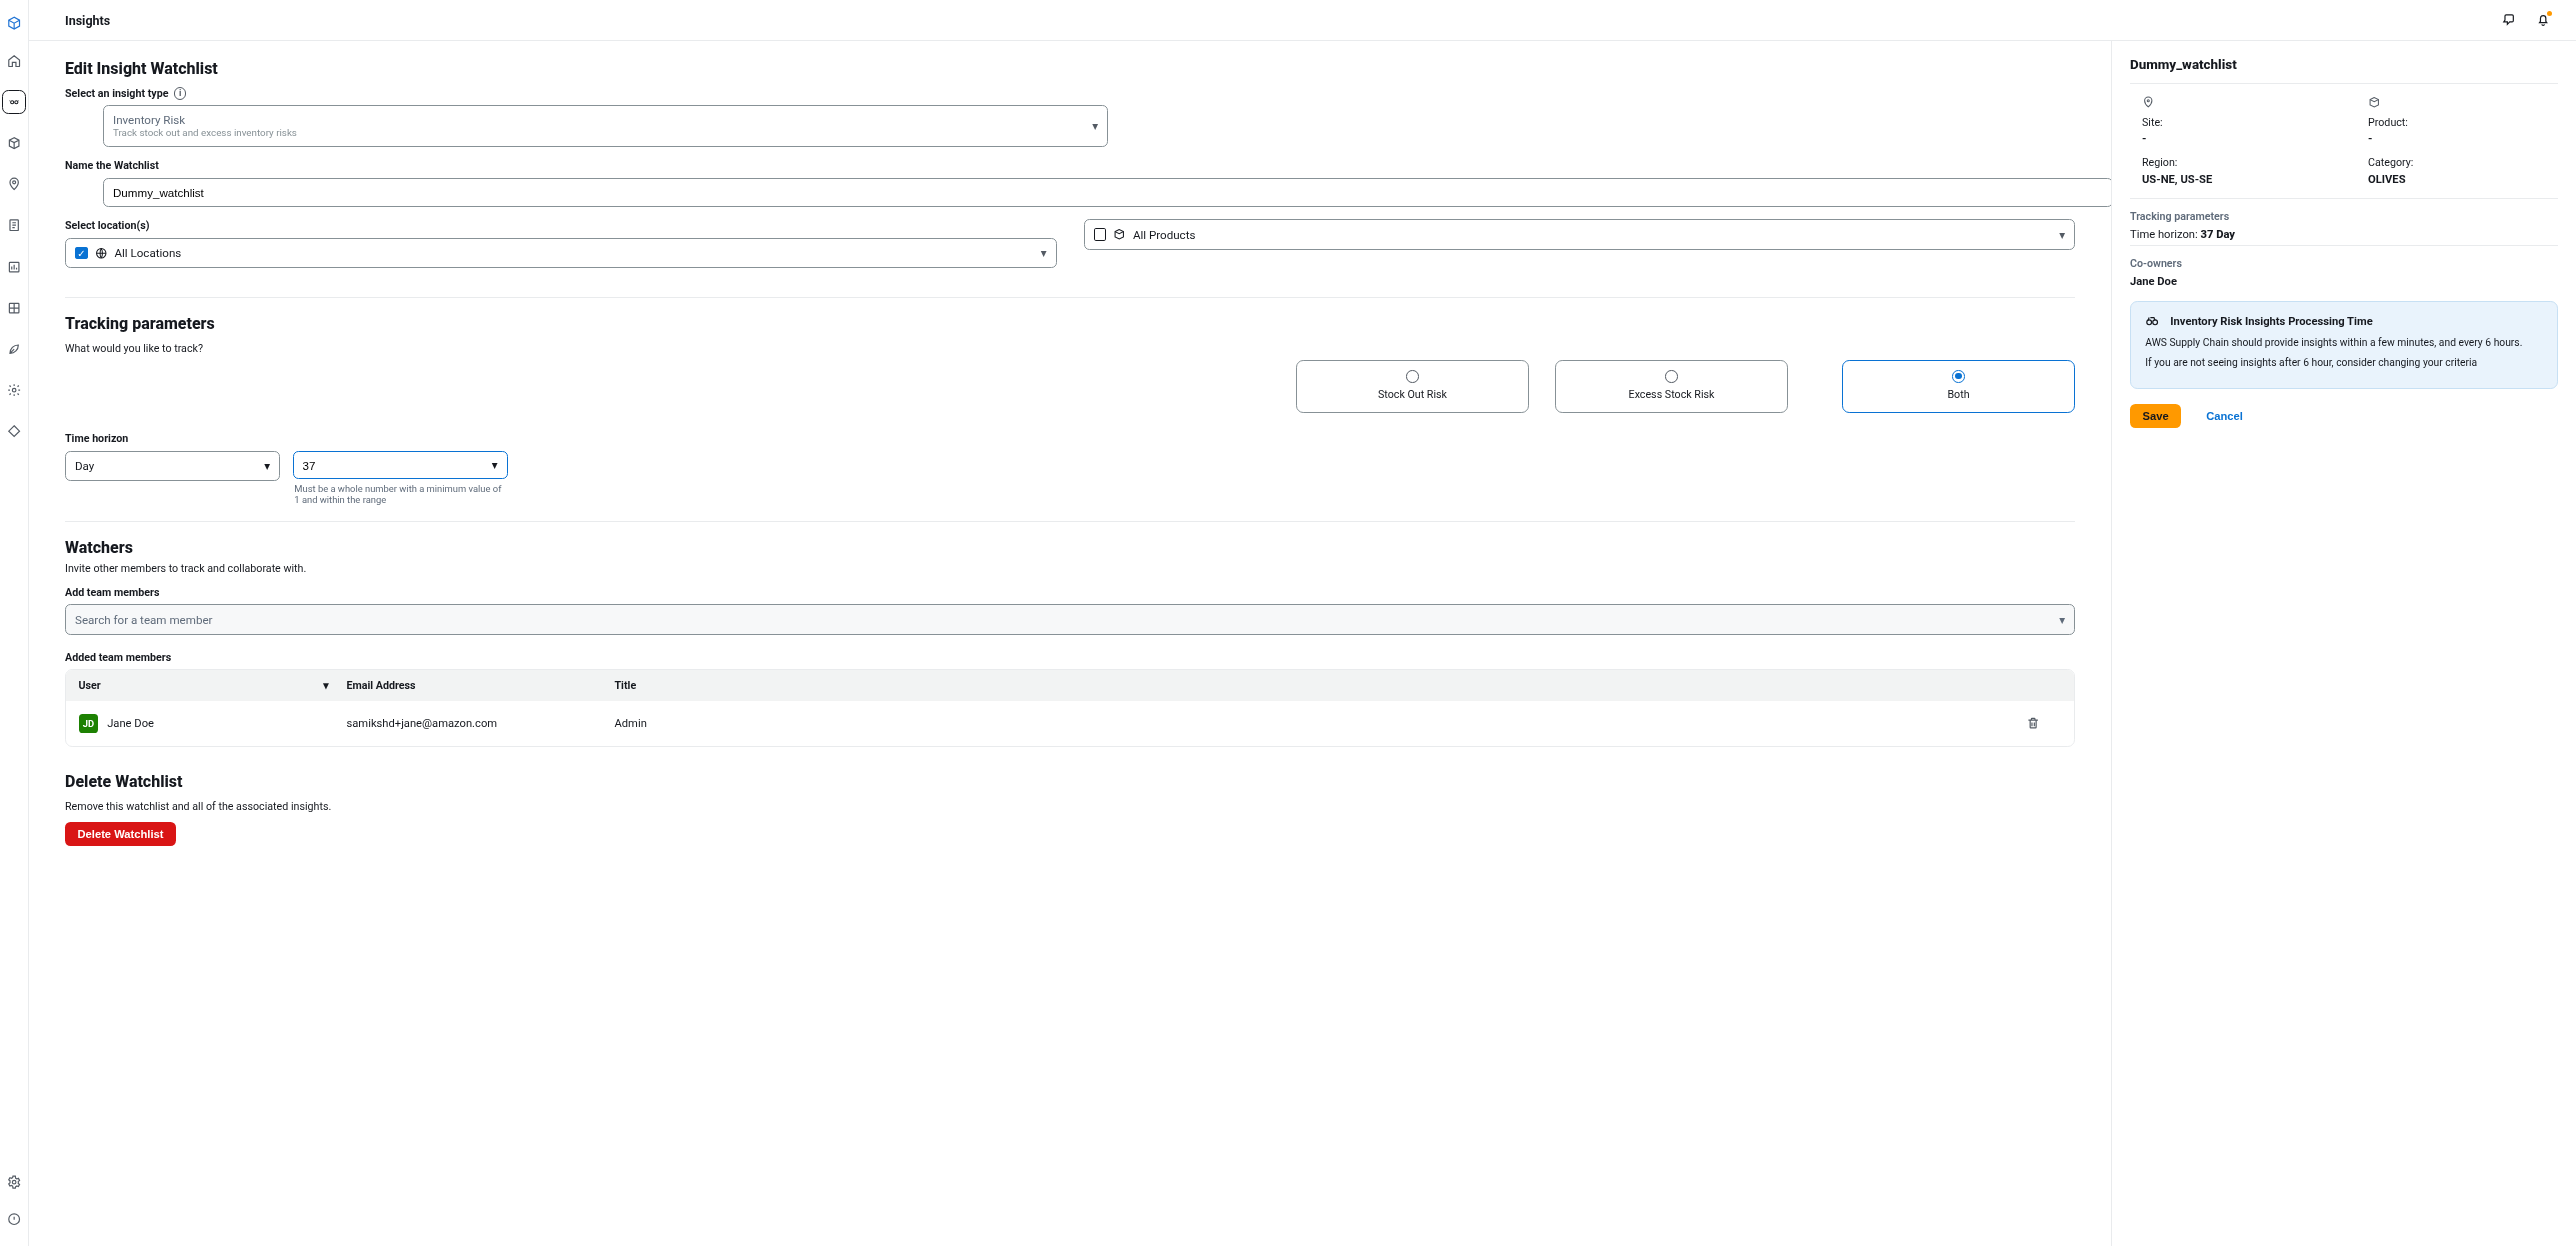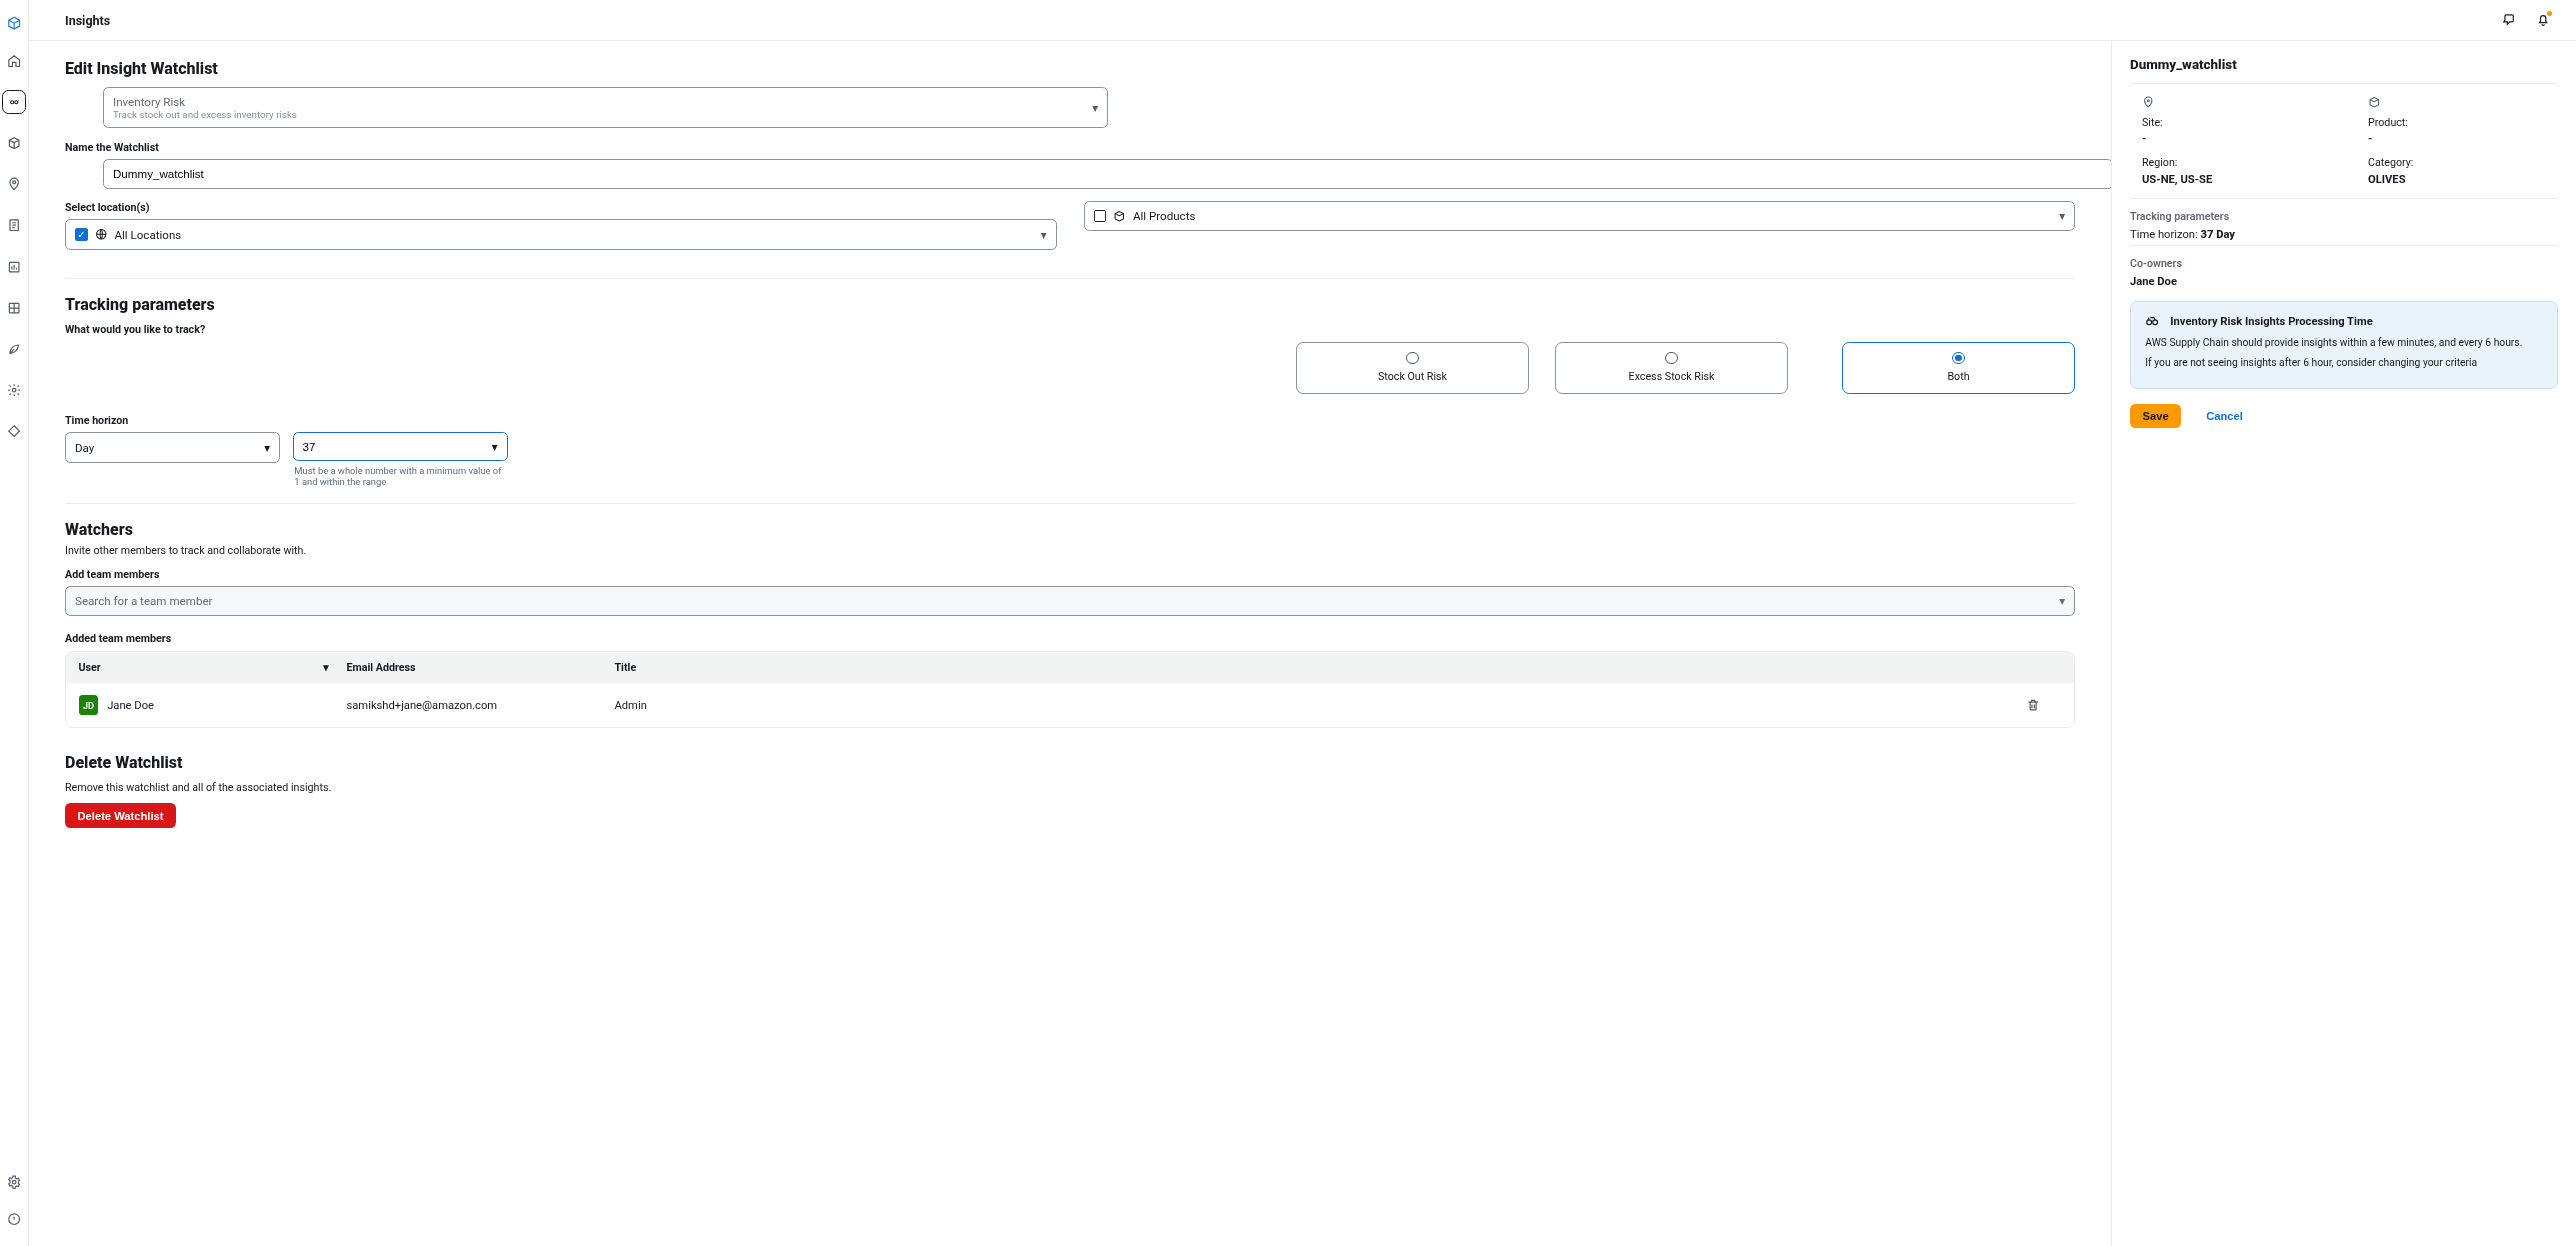--- a/index.html
+++ b/index.html
@@ -209,20 +209,24 @@
           <span class="dot"></span>
         </span>
     </div>
 
     <div class="content-row">
 
       <div class="form-area">
         <h2 class="section">Edit Insight Watchlist</h2>
 
         <div class="field">
+          <div class="lbl">
+            <span>Select an insight type</span>
+            <span class="info">i</span>
+          </div>
           <div class="select-box insight">
             <div class="tcol">
               <span class="t1">Inventory Risk</span>
               <span class="t2">Track stock out and excess inventory risks</span>
             </div>
             <span class="chev">▾</span>
           </div>
         </div>
 
         <div class="field">
@@ -259,21 +263,21 @@
               <span>All Products</span>
               <span class="chev">▾</span>
             </div>
           </div>
         </div>
 
         <hr class="sep">
 
         <div class="sub">
           <h2 class="section" style="margin-top:0">Tracking parameters</h2>
-          <div class="lbl" style="font-weight:700">What would you like to track?</div>
+          <div class="lbl" style="font-weight:400">What would you like to track?</div>
           <div class="radio-row" style="margin-top:5.4px">
             <div class="radio-card">
               <span class="radio-dot"></span>
               <span class="rl">Stock Out Risk</span>
             </div>
             <div class="radio-card">
               <span class="radio-dot"></span>
               <span class="rl">Excess Stock Risk</span>
             </div>
             <div class="radio-card selected">

